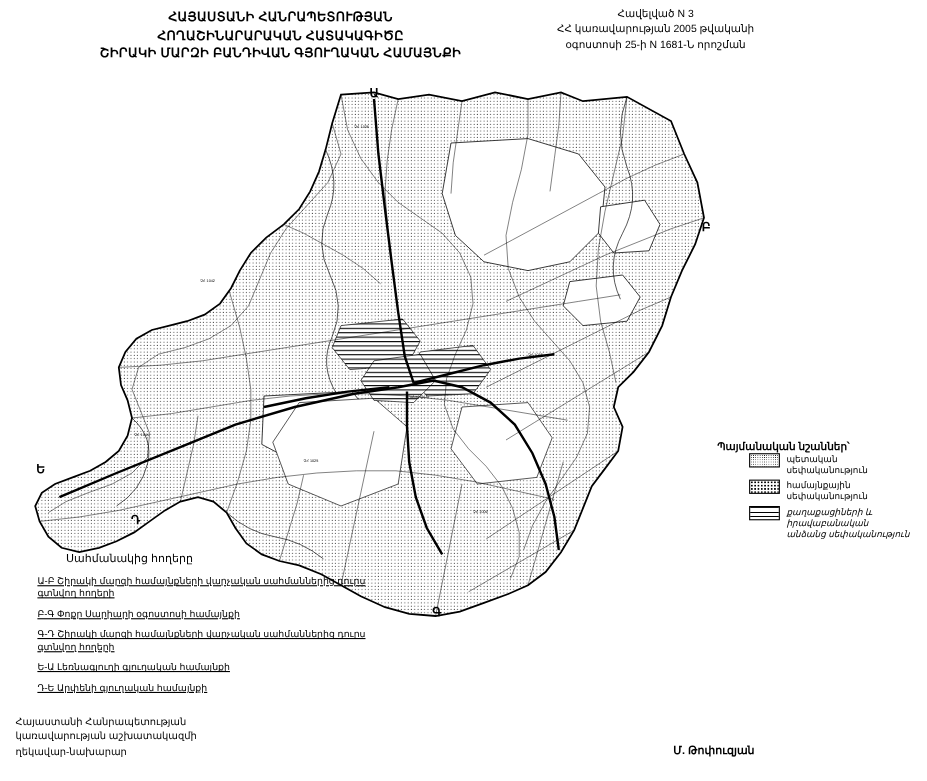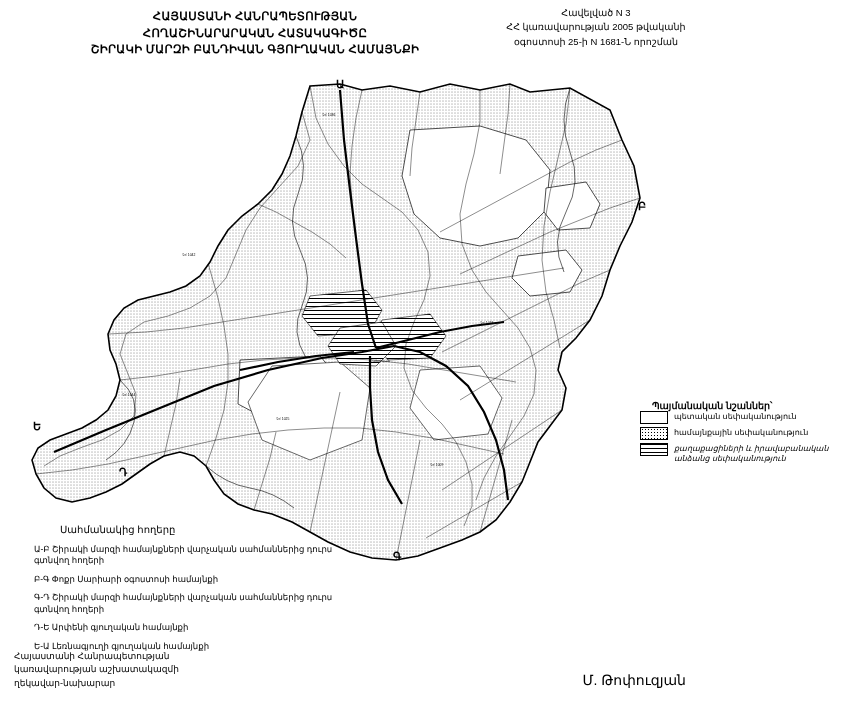--- a/index.html
+++ b/index.html
@@ -75,20 +75,21 @@
   }
   .legend-title {
     font-size: 9.5px;
     font-weight: bold;
     margin-left: 12px;
   }
   .legend-row {
     display: flex;
     align-items: flex-start;
     margin-bottom: 3px;
+    margin-left: 41px;
   }
   .legend-swatch {
     width: 28px;
     height: 13px;
     border: 1px solid #000;
     box-sizing: border-box;
     flex: 0 0 28px;
     margin-right: 6px;
     background: #ffffff;
   }
@@ -105,48 +106,49 @@
     background-image: radial-gradient(#000 0.6px, transparent 0.8px);
     background-size: 3px 3px;
   }
   .legend-swatch.lines {
     background-image: repeating-linear-gradient(to bottom, #000 0px, #000 1px, #fff 1px, #fff 4px);
   }
   
   .boundary-key {
     position: absolute;
     left: 30px;
-    top: 524px;
+    top: 502px;
     width: 330px;
   }
   .boundary-key-title {
     font-size: 10px;
     margin-bottom: 9px;
     margin-left: 30px;
   }
   .boundary-item {
     font-size: 8.5px;
     line-height: 1.35;
     margin-bottom: 7px;
     padding-left: 4px;
+    text-decoration: underline;
   }
   
   .footer-left {
     position: absolute;
     left: 14px;
     bottom: 20px;
     font-size: 9px;
     line-height: 1.5;
   }
   .footer-right {
     position: absolute;
     right: 74px;
     bottom: 22px;
-    font-size: 14px;
-    font-weight: normal;
+    font-size: 10px;
+    font-weight: bold;
   }
   .map-label {
     font-size: 3.4px;
     fill: #000;
     font-family: "Liberation Sans", sans-serif;
   }
 </style>
 </head>
 <body>
 
@@ -311,22 +313,22 @@
       <div class="legend-label" style="white-space: pre-line; font-style: italic;">քաղաքացիների և իրավաբանական
 անձանց սեփականություն</div>
     </div>
   </div>
 
   <div class="boundary-key">
     <div class="boundary-key-title">Սահմանակից հողերը</div>
     <div class="boundary-item">Ա-Բ Շիրակի մարզի համայնքների վարչական սահմաններից  դուրս գտնվող հողերի</div>
     <div class="boundary-item">Բ-Գ Փոքր Սարիարի օգոստոսի համայնքի</div>
     <div class="boundary-item">Գ-Դ Շիրակի մարզի համայնքների վարչական սահմաններից  դուրս գտնվող հողերի</div>
+    <div class="boundary-item">Ե-Ա Լեռնագյուղի գյուղական համայնքի</div>
     <div class="boundary-item">Դ-Ե Արփենի  գյուղական համայնքի</div>
-    <div class="boundary-item">Ե-Ա Լեռնագյուղի գյուղական համայնքի</div>
   </div>
 
   <div class="footer-left">
     <div>Հայաստանի Հանրապետության</div>
     <div>կառավարության աշխատակազմի</div>
     <div>ղեկավար-նախարար</div>
   </div>
 
   <div class="footer-right">Մ. Թոփուզյան</div>
 

